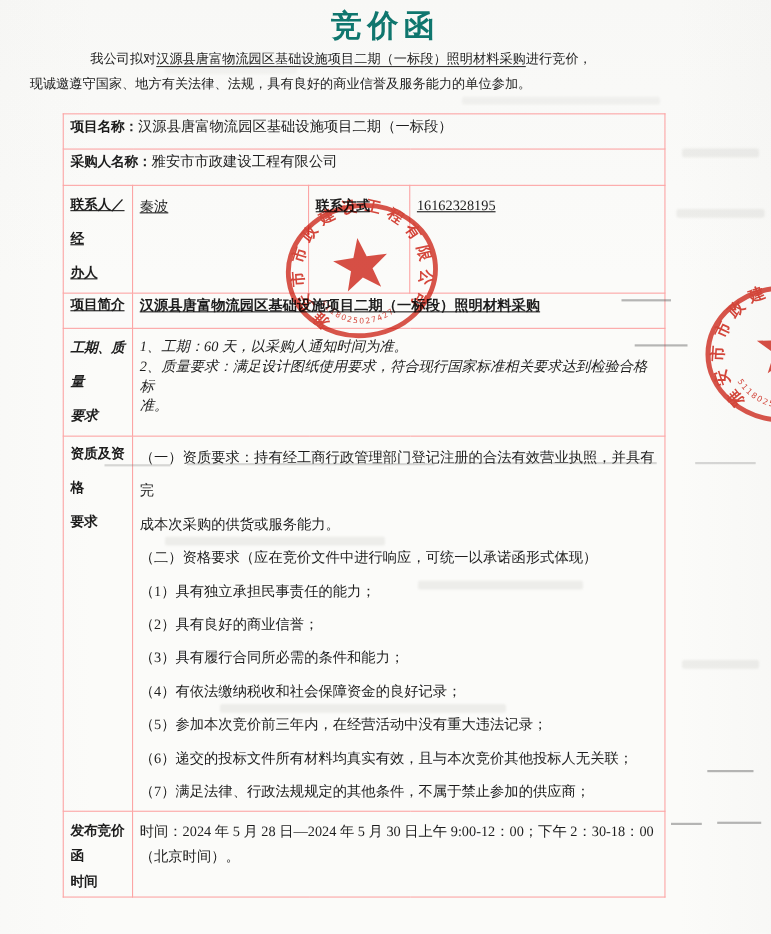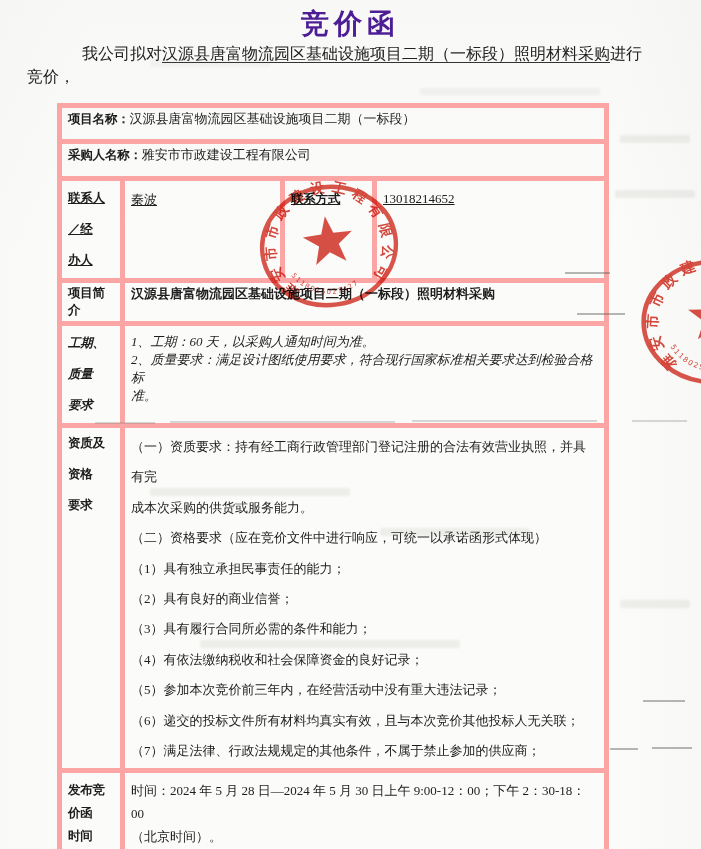--- a/index.html
+++ b/index.html
@@ -9,48 +9,48 @@
     font-family:"Liberation Serif","DejaVu Serif",serif;
     color:#1e1e1e;
   }
   .page-noise{position:absolute;inset:0;pointer-events:none;
     background:
       linear-gradient(180deg, rgba(200,200,198,.06), rgba(255,255,255,0) 30%),
       linear-gradient(90deg, rgba(210,210,208,.05), rgba(255,255,255,0) 12%, rgba(255,255,255,0) 88%, rgba(205,205,203,.07));
   }
   .doc-title{
     position:absolute;top:5px;left:0;width:701px;text-align:center;
-    font-size:28px;font-weight:bold;letter-spacing:5px;color:#4c1d95;
+    font-size:28px;font-weight:bold;letter-spacing:5px;color:#0f766e;
   }
   .intro{
     position:absolute;left:27px;top:42px;width:620px;
-    font-size:16px;line-height:23px;color:#222;
+    font-size:12px;line-height:23px;color:#222;
   }
   .intro .ind{display:inline-block;width:55px;}
   .u{border-bottom:1px solid #333;}
   .bid-table{
     position:absolute;left:57px;top:103px;
     border-collapse:collapse;table-layout:fixed;width:547px;
     font-size:13px;color:#1d1d1d;
   }
   .bid-table td{
-    border:5px solid #fca5a5;
+    border:1px solid #fca5a5;
     padding:2px 6px;vertical-align:top;
     overflow:hidden;
   }
   .lbl{font-weight:bold;white-space:pre-line;padding-left:3px;padding-right:0;
        font-size:12.5px;letter-spacing:-0.2px;}
   .lh-wide{line-height:31px;padding-top:6px;}
   .vmid{vertical-align:middle;}
   .pre{white-space:pre-line;}
   .cell-r1{height:27px;vertical-align:middle;}
   .cell-r2{height:28px;vertical-align:middle;}
   .row3 td{height:64px;text-decoration:underline;}
   .row3 .val{padding-top:10px;}
-  .cell-r4{height:27px;vertical-align:middle;}
+  .cell-r4{height:27px;vertical-align:middle;text-decoration:underline;}
   .bold-val{font-weight:bold;}
   .row5 td{height:53px;}
   .row5 .val{padding-top:8px;}
   .row6 td{height:71px;font-style:italic;}
   .row6 .content{line-height:18px;padding-top:7px;margin-left:27px;}
   .row7 td{height:313px;font-family:Liberation Serif, serif;}
   .row7 .content{line-height:30.4px;padding-top:4px;}
   .row8 td{height:60px;}
   .row8 .content{line-height:23px;padding-top:6px;}
   .stamp-layer{position:absolute;left:0;top:0;pointer-events:none;
@@ -63,20 +63,21 @@
 </style>
 </head>
 <body>
 
 <div class="page-noise"></div>
 
 <div class="doc-title">竞价函</div>
 
 <div class="intro">
   <span class="ind"></span><span>我公司拟对</span><span class="u">汉源县唐富物流园区基础设施项目二期（一标段）照明材料采购</span><span>进行竞价，</span><br>
+  <span>现诚邀遵守国家、地方有关法律、法规，具有良好的商业信誉及服务能力的单位参加。</span>
 </div>
 
 <table class="bid-table">
   <colgroup>
     <col style="width:63px">
       <col style="width:160px">
       <col style="width:92px">
       <col style="width:232px">
   </colgroup>
   <tbody>
@@ -88,21 +89,21 @@
   <tr>
     <td colspan="4" class="cell-r2">
       <span class="lbl" style="padding-left:0">采购人名称：</span><span>雅安市市政建设工程有限公司</span>
     </td>
   </tr>
   <tr class="row3">
     <td class="lbl lh-wide">联系人／经
 办人</td>
     <td class="val">秦波</td>
     <td class="val lbl" style="padding-top:10px">联系方式</td>
-    <td class="val">13018214652</td>
+    <td class="val">16162328195</td>
   </tr>
   <tr>
     <td class="lbl cell-r4">项目简介</td>
     <td colspan="3" class="cell-r4 bold-val">汉源县唐富物流园区基础设施项目二期（一标段）照明材料采购</td>
   </tr>
   <tr class="row6">
     <td class="lbl lh-wide">工期、质量
 要求</td>
     <td colspan="3" class="content pre">1、工期：60 天，以采购人通知时间为准。
 2、质量要求：满足设计图纸使用要求，符合现行国家标准相关要求达到检验合格标

